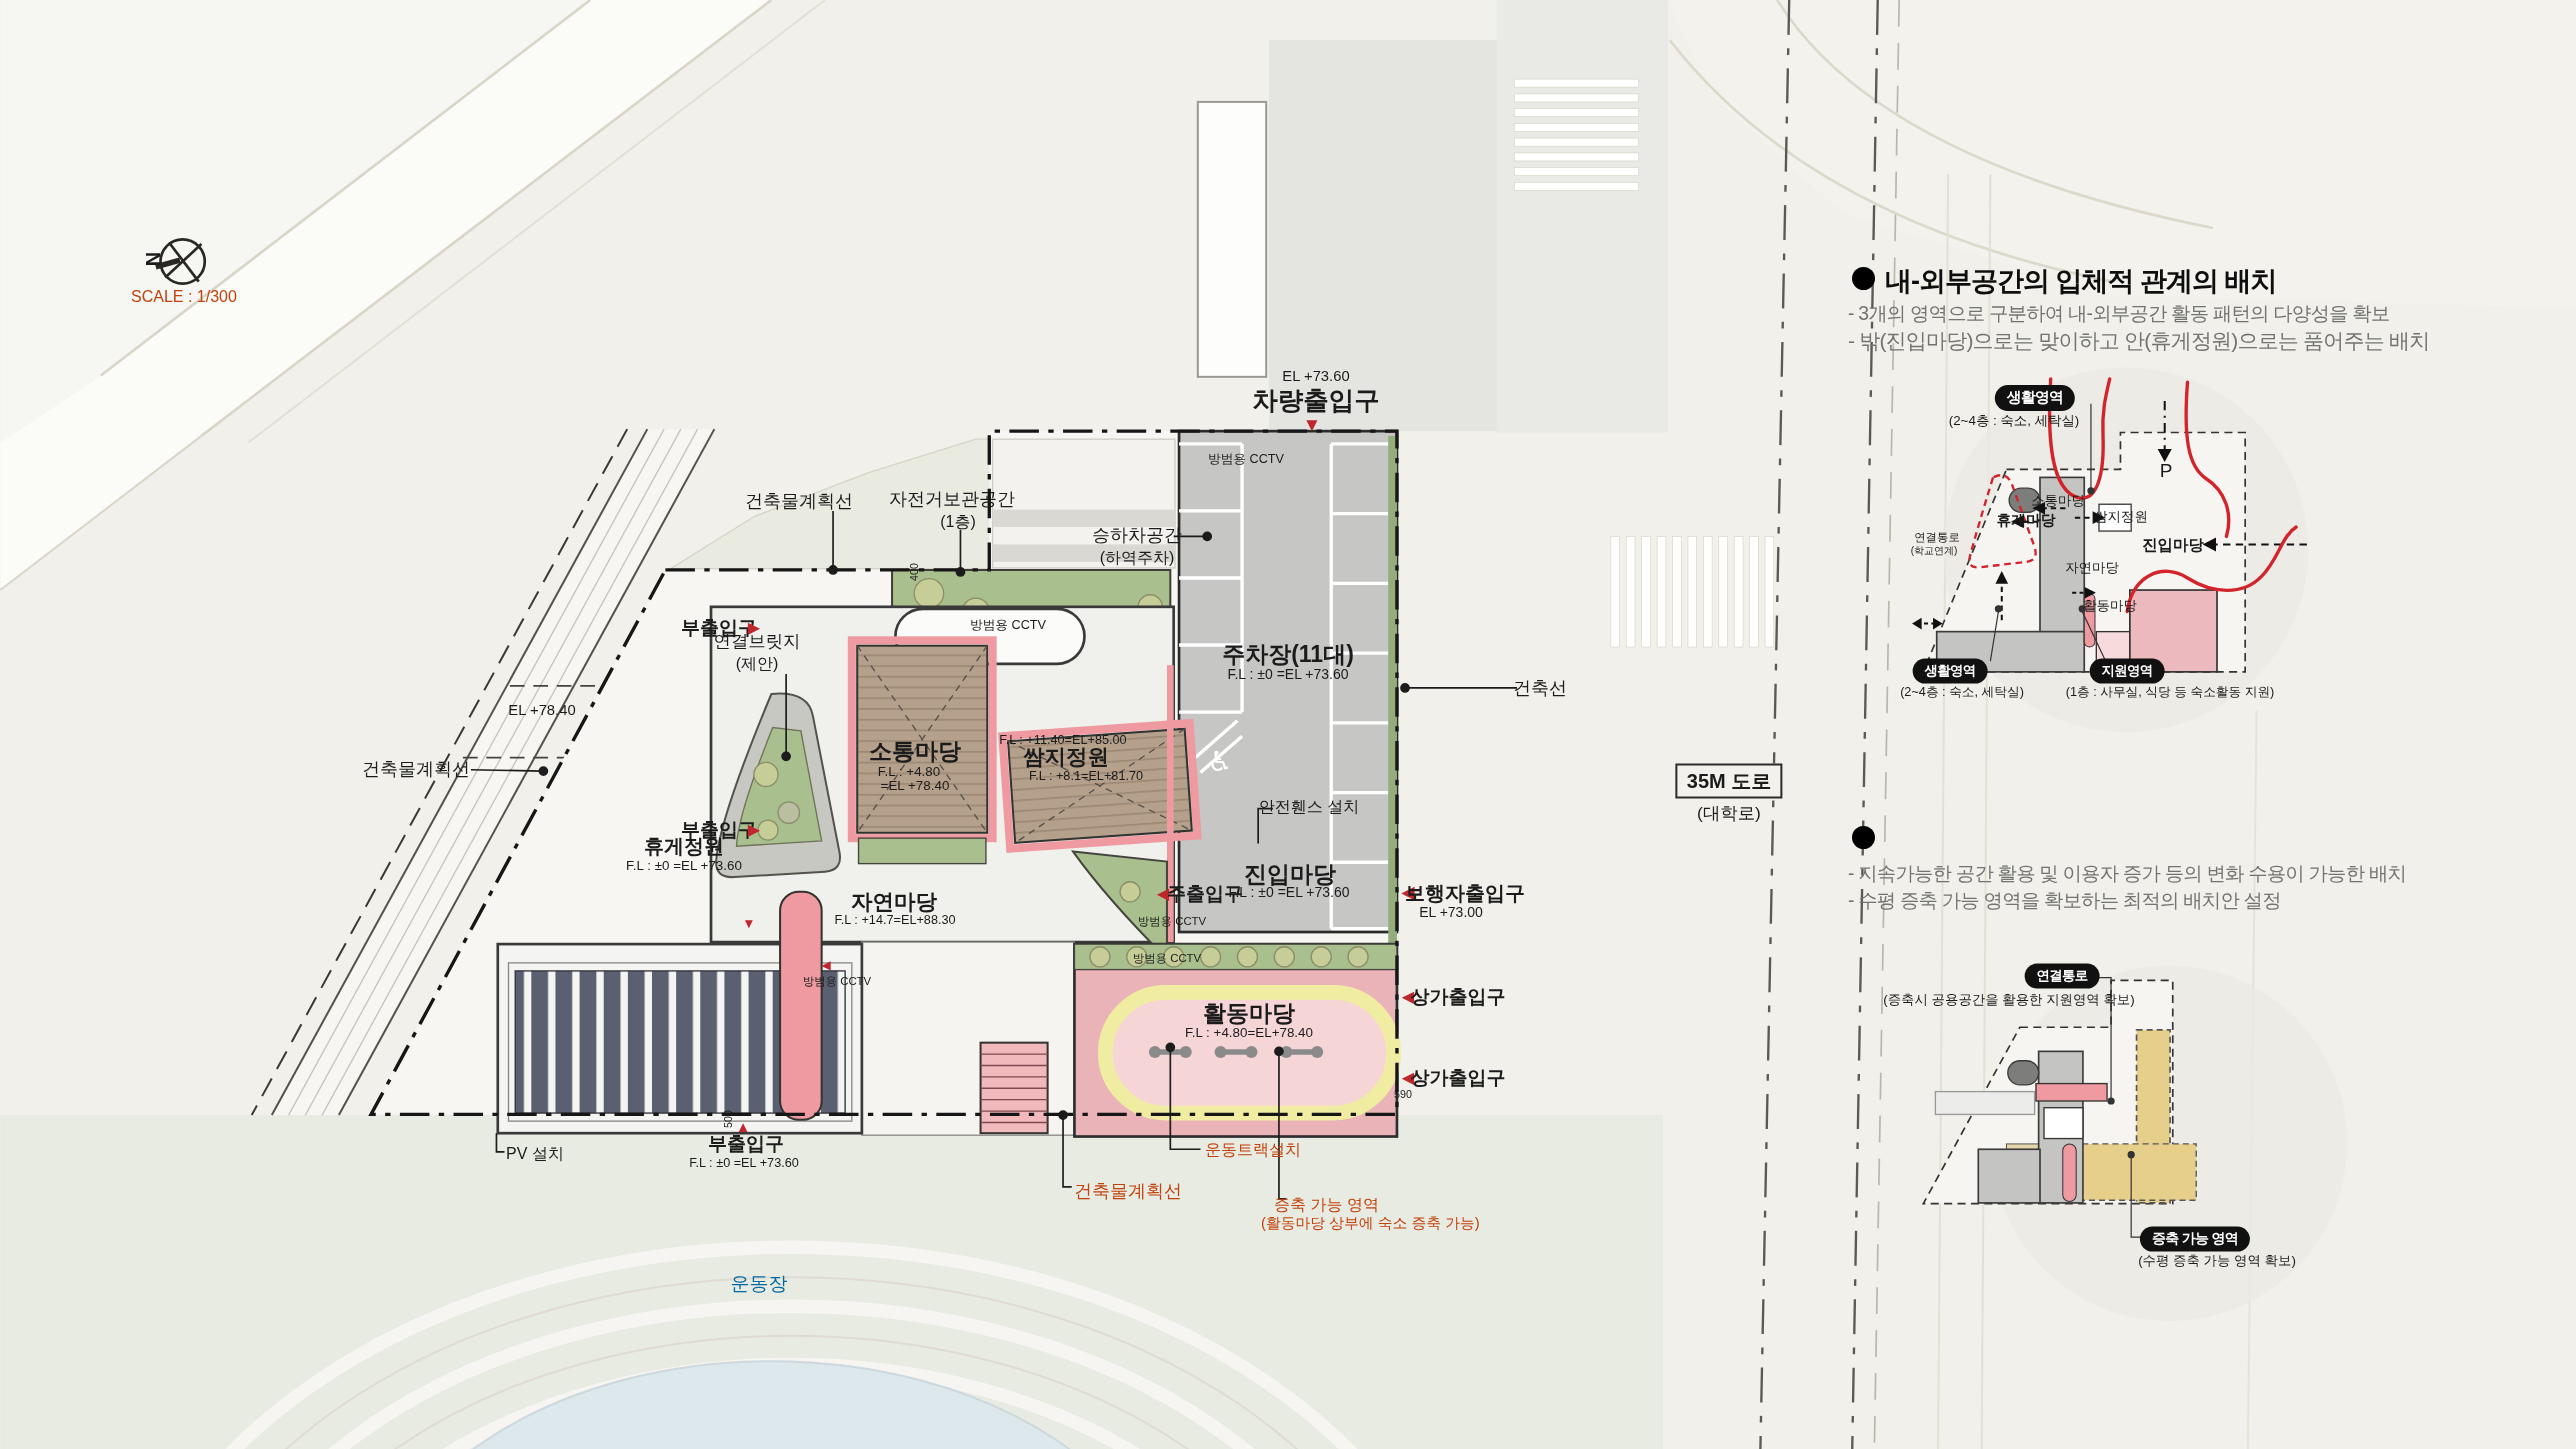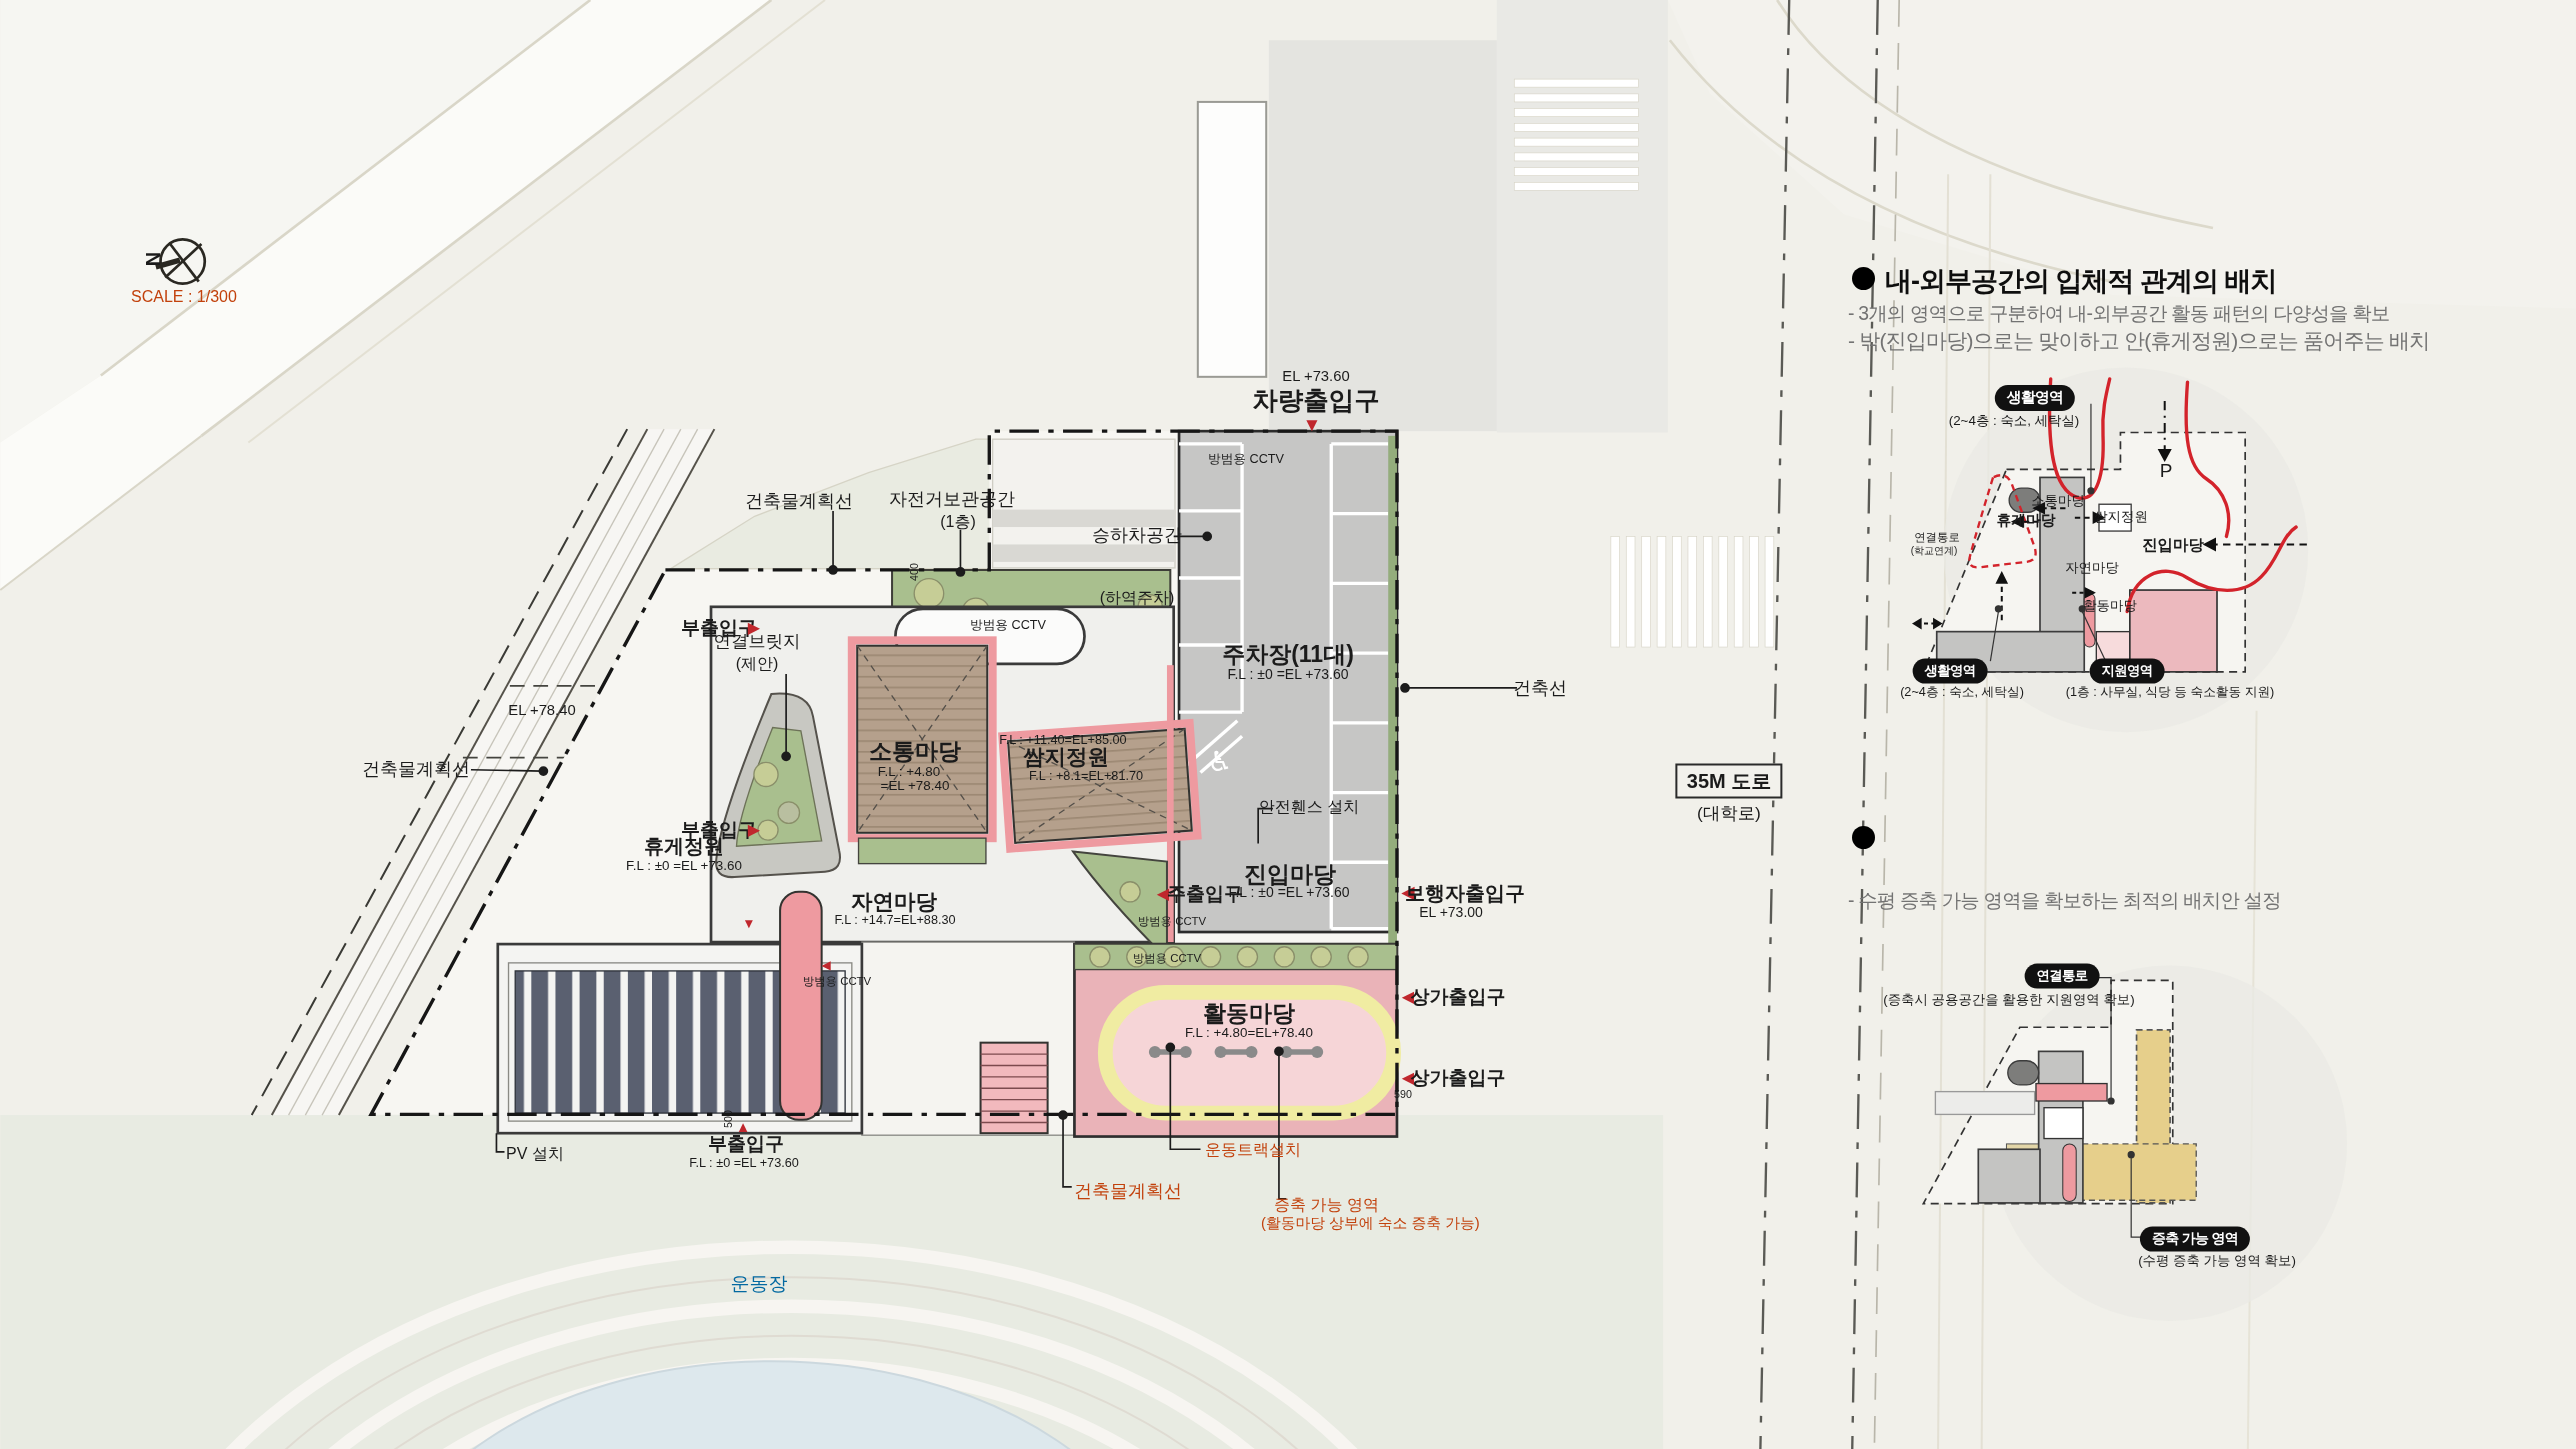--- a/index.html
+++ b/index.html
@@ -340,21 +340,21 @@
 <div class="ll" style="left:131px;top:297px;font-size:16px;">SCALE : 1/300</div>
 
 <div class="lb" style="left:1316px;top:376px;font-size:14.8px;">EL +73.60</div>
 <div class="lb b" style="left:1316px;top:400px;font-size:25.5px;">차량출입구</div>
 <div class="lb red" style="left:1312px;top:425px;font-size:19px;">▼</div>
 
 <div class="lb" style="left:799px;top:501px;font-size:18px;">건축물계획선</div>
 <div class="lb" style="left:952px;top:499px;font-size:18px;">자전거보관공간</div>
 <div class="lb" style="left:958px;top:522px;font-size:16px;">(1층)</div>
 <div class="lb" style="left:1137px;top:535px;font-size:18px;">승하차공간</div>
-<div class="lb" style="left:1137px;top:558px;font-size:16px;margin-top:40px;">(하역주차)</div>
+<div class="lb" style="left:1137px;top:558px;font-size:16px;">(하역주차)</div>
 <div class="lb" style="left:1246px;top:459px;font-size:12.7px;">방범용 CCTV</div>
 
 <div class="lb b" style="left:1288px;top:655px;font-size:23px;">주차장(11대)</div>
 <div class="lb" style="left:1288px;top:675px;font-size:14px;">F.L : ±0 =EL +73.60</div>
 <div class="lb" style="left:1540px;top:688px;font-size:18px;">건축선</div>
 <div class="lb" style="left:1309px;top:807px;font-size:16px;">안전휀스 설치</div>
 
 <div class="lb" style="left:757px;top:642px;font-size:17.4px;">연결브릿지</div>
 <div class="lb" style="left:757px;top:664px;font-size:16px;">(제안)</div>
 <div class="lb b" style="left:719px;top:628px;font-size:19px;">부출입구</div>
@@ -418,20 +418,21 @@
 <div class="boxed" style="left:1729px;top:781px;font-size:20px;">35M 도로</div>
 <div class="lb" style="left:1729px;top:814px;font-size:17.4px;">(대학로)</div>
 <div class="lb gray" style="left:759px;top:1284px;font-size:19px;">운동장</div>
 
 <div class="sec-dot" style="left:1852px;top:267px;"></div>
 <div class="sec-title" style="left:1885px;top:263px;font-size:27px;">내-외부공간의 입체적 관계의 배치</div>
 <div class="sec-b" style="left:1848px;top:300px;font-size:19.4px;">- 3개의 영역으로 구분하여 내-외부공간 활동 패턴의 다양성을 확보</div>
 <div class="sec-b" style="left:1848px;top:327px;font-size:21px;">- 밖(진입마당)으로는 맞이하고 안(휴게정원)으로는 품어주는 배치</div>
 
 <div class="sec-dot" style="left:1852px;top:826px;"></div>
+<div class="sec-b" style="left:1848px;top:860px;font-size:19.4px;">- 지속가능한 공간 활용 및 이용자 증가 등의 변화 수용이 가능한 배치</div>
 <div class="sec-b" style="left:1848px;top:887px;font-size:19.4px;">- 수평 증축 가능 영역을 확보하는 최적의 배치안 설정</div>
 
 <div class="badge" style="left:2035px;top:398px;font-size:14.8px;">생활영역</div>
 <div class="lb" style="left:2014px;top:420px;font-size:13.4px;">(2~4층 : 숙소, 세탁실)</div>
 <div class="lb" style="left:1937px;top:537px;font-size:11.4px;">연결통로</div>
 <div class="lb" style="left:1934px;top:551px;font-size:10px;text-align:right;">(학교연계)</div>
 <div class="lb b" style="left:2010px;top:520px;font-size:14.8px;margin-left:16px;">휴게마당</div>
 <div class="lb" style="left:2058px;top:500px;font-size:13.4px;">소통마당</div>
 <div class="lb" style="left:2121px;top:516px;font-size:13.4px;">쌈지정원</div>
 <div class="lb b" style="left:2173px;top:545px;font-size:15.4px;">진입마당</div>

